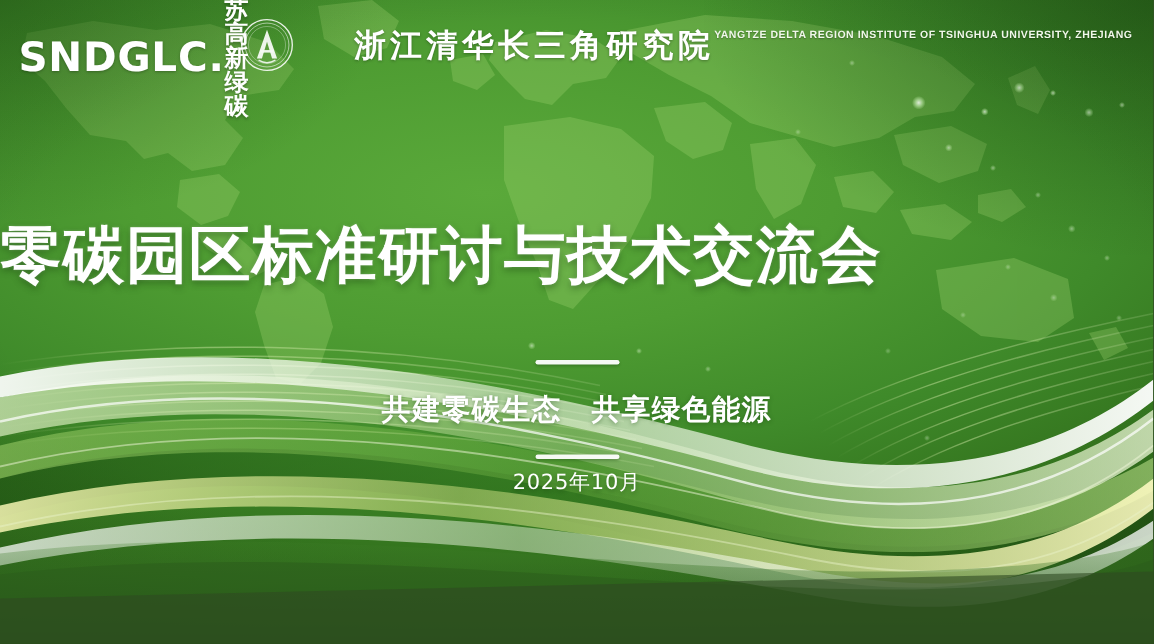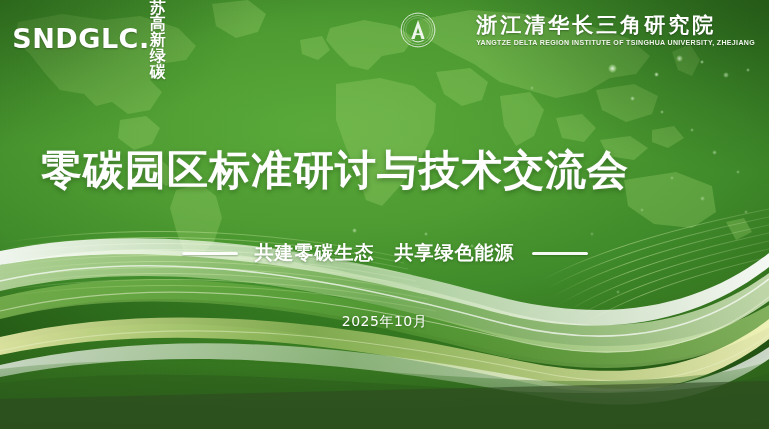--- a/index.html
+++ b/index.html
@@ -74,51 +74,52 @@
     text-shadow:0 1px 2px rgba(0,0,0,.28);
   }
 
   .logo-right{
     position:absolute; right:14px; top:12px;
     display:flex; align-items:center; gap:9px;
     z-index:12;
   }
   .seal{ width:36px; height:36px; flex:0 0 36px; opacity:.95; }
   .seal svg{ width:100%; height:100%; display:block; }
-  .logo-right .txtwrap{ display:flex; flex-direction:column;margin-left:31px; }
+  .logo-right .txtwrap{ display:flex; flex-direction:row;margin-left:31px; }
   .logo-right .cn{
     font-size:21px; font-weight:bold; letter-spacing:3px;
     color:#ffffff; line-height:1.15;
     font-family:"DejaVu Sans","Liberation Sans",sans-serif;
     text-shadow:0 1px 2px rgba(0,0,0,.30);
   }
   .logo-right .en{
     margin-top:2px;
     font-size:7px; font-weight:bold; letter-spacing:.35px;
     color:#f0f7ea; line-height:1.2;
     white-space:nowrap;
     text-shadow:0 1px 1px rgba(0,0,0,.30);
   }
 
   
   .title{
     position:absolute; left:0; top:148px; width:670px;
-    text-align:center;
+    text-align:left;
     font-size:41px; font-weight:bold; letter-spacing:1px;
     color:#ffffff; line-height:1.1;
     font-family:"DejaVu Sans","Liberation Sans",sans-serif;
     text-shadow:0 2px 5px rgba(20,60,12,.45), 0 0 2px rgba(255,255,255,.25);
     z-index:11;
   }
 
   
   .subtitle-row{
     position:absolute; left:0; top:240px; width:769px;
     display:flex; align-items:center; justify-content:center; gap:17px;
     z-index:11;
+    flex-direction:column;
   }
   .rule{
     width:56px; height:3px; border-radius:2px;
     background:#ffffff; opacity:.95;
     box-shadow:0 1px 2px rgba(20,60,12,.35);
   }
   .subtitle{
     font-size:19px; font-weight:bold; letter-spacing:1px;
     color:#ffffff; white-space:nowrap;
     text-shadow:0 1px 3px rgba(20,60,12,.42);

